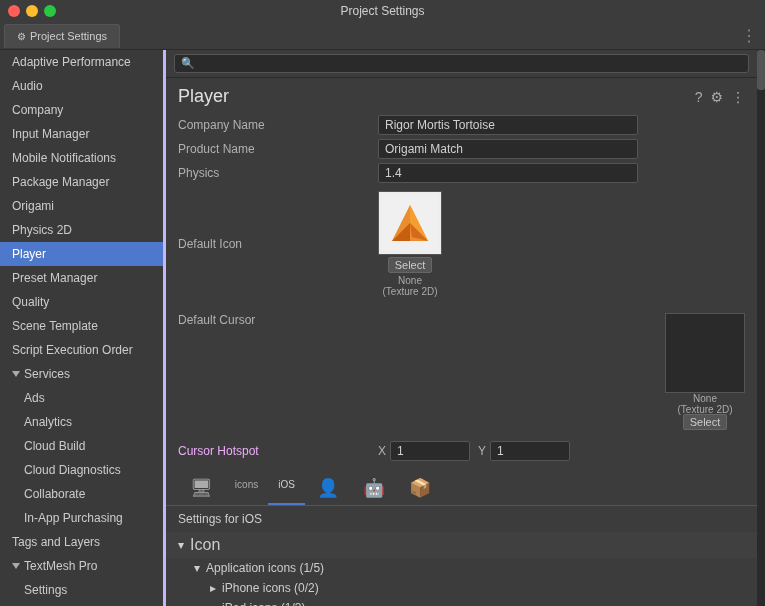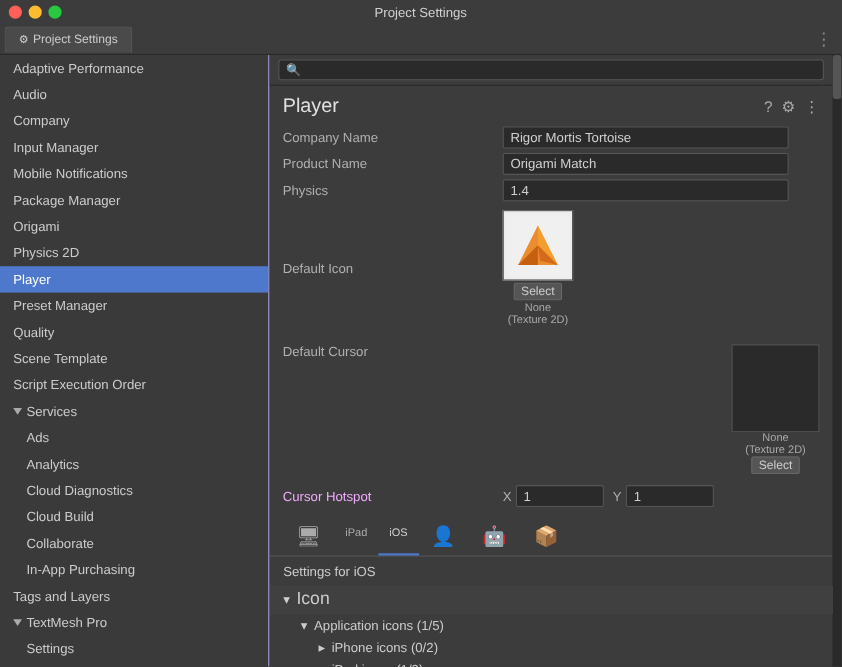--- a/index.html
+++ b/index.html
@@ -76,25 +76,25 @@
       cursor: pointer;
     }
 
     .main-layout {
       display: flex;
       height: calc(606px - 22px - 28px);
     }
 
     
     .sidebar {
-      width: 245px;
+      width: 166px;
       background: #3a3a3a;
       overflow-y: auto;
       overflow-x: hidden;
-      border-right: 1px solid #c4b5fd;
+      border-right: 3px solid #c4b5fd;
       flex-shrink: 0;
     }
     .sidebar::-webkit-scrollbar { width: 6px; }
     .sidebar::-webkit-scrollbar-track { background: #3a3a3a; }
     .sidebar::-webkit-scrollbar-thumb { background: #555; }
 
     .sidebar-item {
       padding: 3px 8px 3px 12px;
       cursor: pointer;
       color: #ccc;
@@ -387,22 +387,22 @@
     <div class="sidebar-item">Preset Manager</div>
     <div class="sidebar-item">Quality</div>
     <div class="sidebar-item">Scene Template</div>
     <div class="sidebar-item">Script Execution Order</div>
     <div class="sidebar-item section-header">
       <span class="triangle-down"></span>
       Services
     </div>
     <div class="sidebar-item child">Ads</div>
     <div class="sidebar-item child">Analytics</div>
+    <div class="sidebar-item child">Cloud Build</div>
     <div class="sidebar-item child">Cloud Diagnostics</div>
-    <div class="sidebar-item child">Cloud Build</div>
     <div class="sidebar-item child">Collaborate</div>
     <div class="sidebar-item child">In-App Purchasing</div>
     <div class="sidebar-item">Tags and Layers</div>
     <div class="sidebar-item section-header">
       <span class="triangle-down"></span>
       TextMesh Pro
     </div>
     <div class="sidebar-item child">Settings</div>
 
   </div>
@@ -484,21 +484,21 @@
         </div>
         <div class="coord-group">
           <span class="coord-letter">Y</span>
           <input class="coord-input" type="text" value="1" style="">
         </div>
       </div>
     </div>
 
     <div class="platform-tabs">
       <div class="platform-tab" title="Desktop">🖥</div>
-      <div class="platform-tab" style="font-size:10px; padding: 6px 10px; color:#aaa;">iPad</div>
+      <div class="platform-tab" style="font-size:10px; padding: 6px 10px; color:#aaa;">icons</div>
       <div class="platform-tab active" style="font-size:10px; padding: 6px 10px;">iOS</div>
       <div class="platform-tab" title="WebGL">👤</div>
       <div class="platform-tab" title="Android">🤖</div>
       <div class="platform-tab" title="Other">📦</div>
     </div>
 
     <div class="ios-panel">
       <div class="settings-for-label">Settings for iOS</div>
 
       <div class="section-block">

